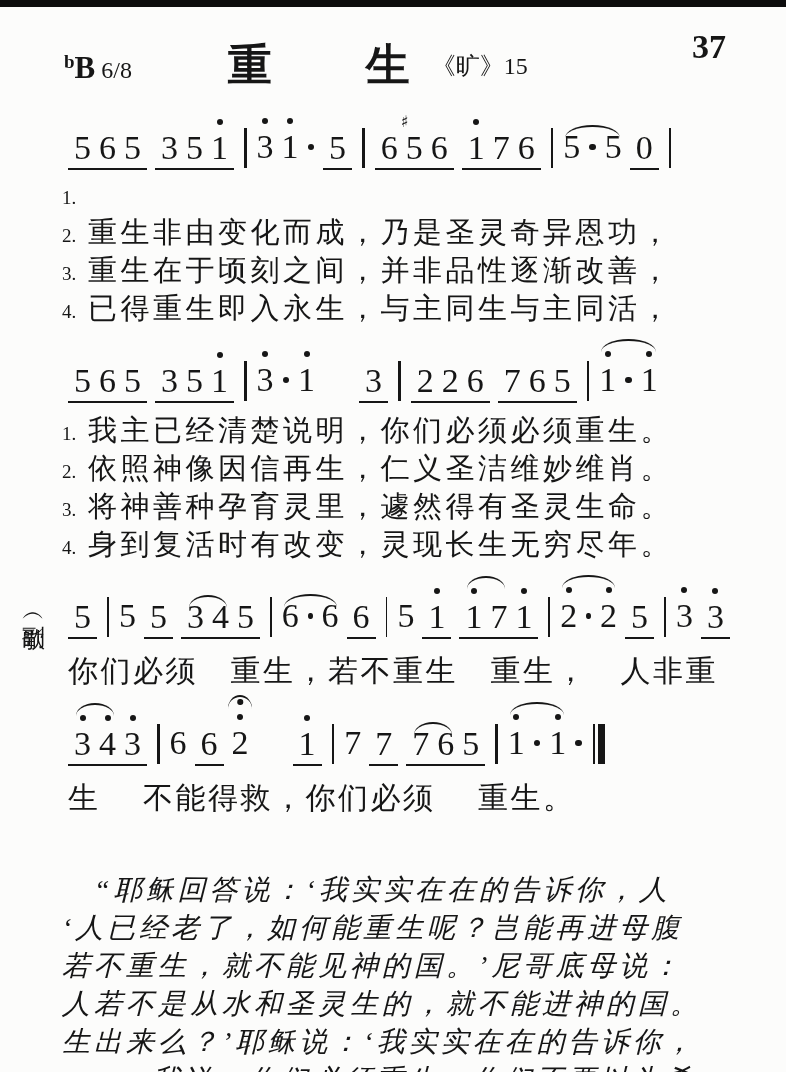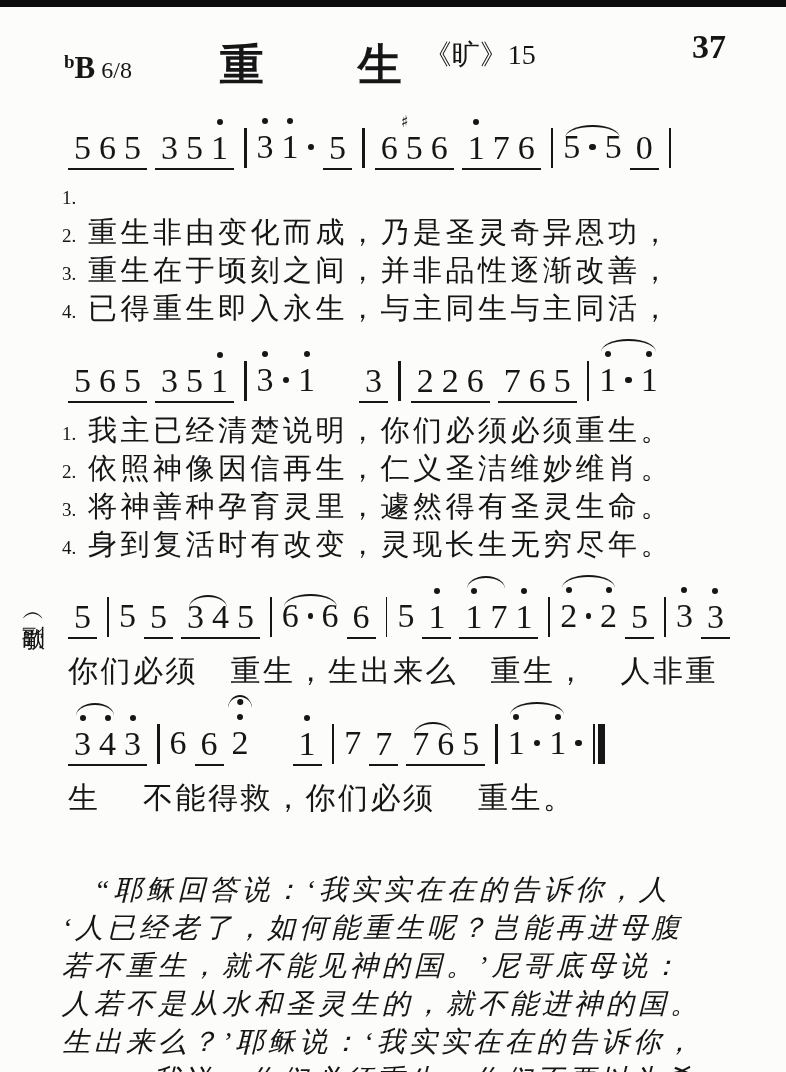--- a/index.html
+++ b/index.html
@@ -15,23 +15,23 @@
   }
   .top-strip{position:absolute;left:0;top:0;width:100%;height:7px;background:#0d0d0d;}
 
   
   .hdr{position:relative;height:62px;margin-top:26px;}
   .key{position:absolute;left:2px;top:16px;font-size:24px;white-space:nowrap;}
   .key .flat{font-weight:bold;font-size:19px;vertical-align:10px;}
   .key .letter{font-weight:bold;font-size:31px;}
   .key .meter{font-size:24px;margin-left:6px;}
   .titlewrap{position:absolute;left:47%;top:50%;transform:translate(-50%,-50%);
-             display:flex;align-items:flex-start;white-space:nowrap;gap:14px;}
+             display:flex;align-items:center;white-space:nowrap;gap:14px;}
   .title{font-size:44px;font-weight:bold;letter-spacing:2px;}
-  .src{font-size:28px;margin-left:6px;}
+  .src{font-size:24px;margin-left:6px;}
   .num{position:absolute;right:8px;top:-6px;font-size:34px;font-weight:bold;}
 
   
   .mline{display:flex;align-items:flex-end;height:58px;position:relative;
          margin:16px 0 0 2px;}
   .note{font-size:34px;line-height:1;position:relative;margin:0 4px 6px;
         font-family:"Liberation Serif",serif;}
   .ug{display:flex;align-items:flex-end;border-bottom:2.4px solid #161616;
       padding:0 2px 3px;margin:0 4px;}
   .ug .note{margin-bottom:0;}
@@ -243,21 +243,21 @@
         <span class="bar"></span>
         <span class="note">3<i class="odot"></i></span>
         <span class="ug">
           <span class="note">3<i class="odot"></i></span>
         </span>
         <span class="slur" style="left: 124.891px; top: 14px; width: 38px;"></span>
         <span class="slur" style="left: 219.781px; top: 13px; width: 52.75px;"></span>
         <span class="slur" style="left: 403.422px; top: -5px; width: 38px;"></span>
         <span class="slur" style="left: 498.312px; top: -6px; width: 52.75px;"></span>
       </div>
-    <div class="clyric">你们必须　重生，生出来么　重生，　人非重</div>
+    <div class="clyric">你们必须　重生，若不重生　重生，　人非重</div>
     <div class="mline">
         <span class="ug">
           <span class="note">3<i class="odot"></i></span>
           <span class="note">4<i class="odot"></i></span>
           <span class="note">3<i class="odot"></i></span>
         </span>
         <span class="bar"></span>
         <span class="note">6</span>
         <span class="ug">
           <span class="note">6</span>

